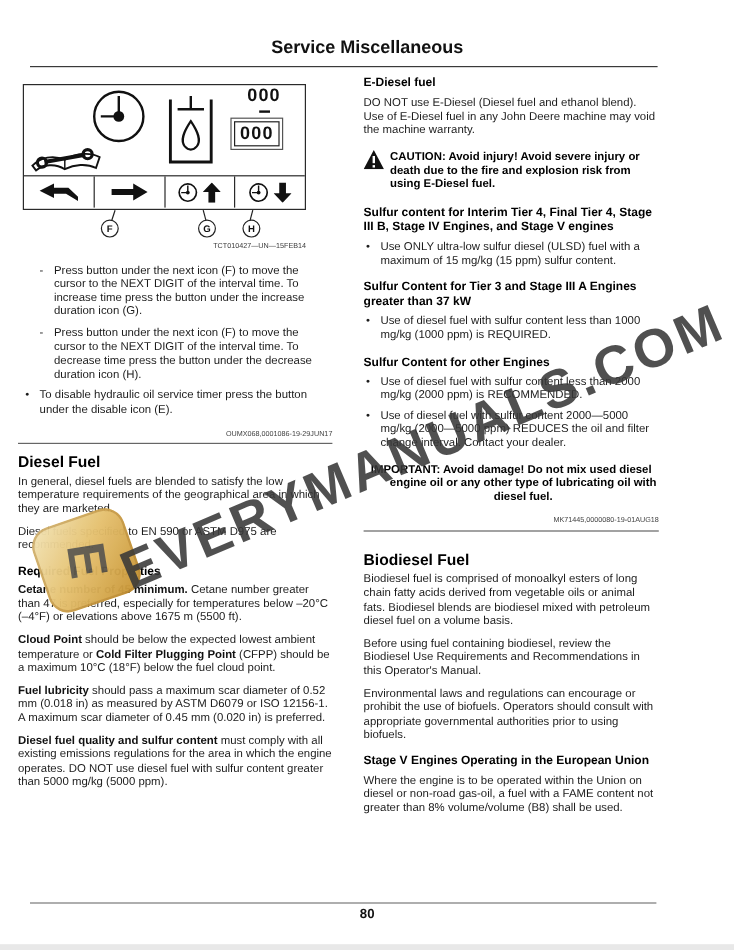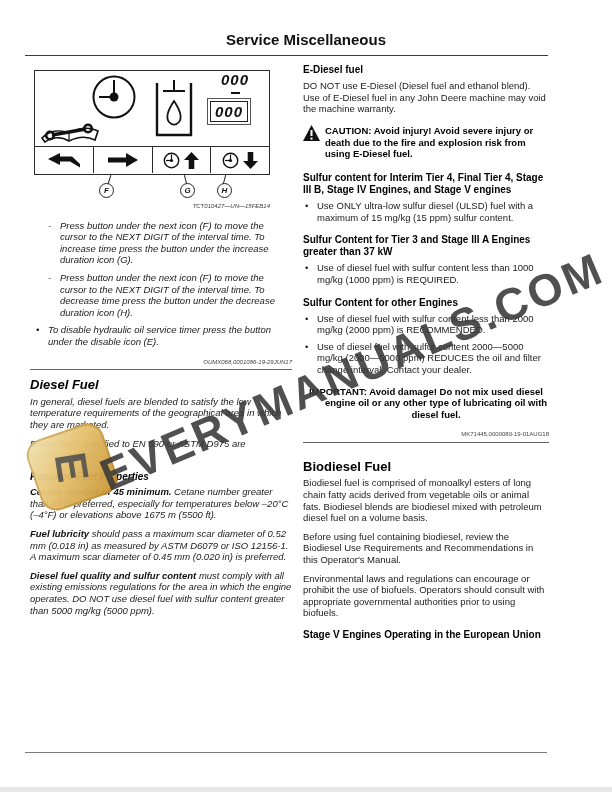--- a/index.html
+++ b/index.html
@@ -4,21 +4,21 @@
 <style>
   html,body{margin:0;padding:0;background:#e8e8e8;}
   .page{position:relative;width:612px;height:787px;background:#fff;overflow:hidden;
         font-family:"Liberation Sans",sans-serif;color:#1b1b1b;margin:0 auto;}
   
   .title{position:absolute;top:31px;left:0;right:0;text-align:center;
          font-size:15px;font-weight:bold;color:#111;}
   .title-rule{position:absolute;top:55px;left:25px;width:523px;border-top:1.6px solid #3a3a3a;}
   
   .col{position:absolute;font-size:9.5px;line-height:11.6px;}
-  .col-left{left:30px;top:70px;width:262px;font-style:italic;}
+  .col-left{left:15px;top:70px;width:262px;}
   .col-right{left:303px;top:64px;width:246px;}
   p{margin:0 0 7px 0;}
   b{color:#111;}
   h2{font-size:13px;margin:9px 0 5px 0;color:#000;}
   h3{font-size:10px;margin:10px 0 4px 0;color:#000;}
   h4{font-size:10px;margin:11px 0 4px 0;color:#000;line-height:12px;}
   h4.first{margin-top:0;}
   
   .diagram{position:relative;width:234px;height:103px;border:1.6px solid #2a2a2a;margin-left:4px;background:#fff;}
   .diag-top{position:relative;height:75px;border-bottom:1.6px solid #2a2a2a;}
@@ -173,20 +173,21 @@
     </div>
 
     <div class="sec-code">OUMX068,0001086-19-29JUN17</div>
     <div class="sec-rule"></div>
 
     <h2>Diesel Fuel</h2>
     <p>In general, diesel fuels are blended to satisfy the low temperature requirements of the geographical area in which they are marketed.</p>
     <p>Diesel fuels specified to EN 590 or ASTM D975 are recommended.</p>
     <h3>Required Fuel Properties</h3>
     <p><b>Cetane number of 45 minimum.</b> Cetane number greater than 47 is preferred, especially for temperatures below –20°C (–4°F) or elevations above 1675 m (5500 ft).</p>
+    <p><b>Cloud Point</b> should be below the expected lowest ambient temperature or <b>Cold Filter Plugging Point</b> (CFPP) should be a maximum 10°C (18°F) below the fuel cloud point.</p>
     <p><b>Fuel lubricity</b> should pass a maximum scar diameter of 0.52 mm (0.018 in) as measured by ASTM D6079 or ISO 12156-1. A maximum scar diameter of 0.45 mm (0.020 in) is preferred.</p>
     <p><b>Diesel fuel quality and sulfur content</b> must comply with all existing emissions regulations for the area in which the engine operates. DO NOT use diesel fuel with sulfur content greater than 5000 mg/kg (5000 ppm).</p>
   </div>
 
   <div class="col col-right">
 
     <h4 class="first">E-Diesel fuel</h4>
     <p>DO NOT use E-Diesel (Diesel fuel and ethanol blend). Use of E-Diesel fuel in any John Deere machine may void the machine warranty.</p>
 
     <div class="caution">
@@ -223,22 +224,24 @@
     <p class="important">IMPORTANT: Avoid damage! Do not mix used diesel engine oil or any other type of lubricating oil with diesel fuel.</p>
 
     <div class="sec-code">MK71445,0000080-19-01AUG18</div>
     <div class="sec-rule"></div>
 
     <h2 class="bio-gap">Biodiesel Fuel</h2>
     <p>Biodiesel fuel is comprised of monoalkyl esters of long chain fatty acids derived from vegetable oils or animal fats. Biodiesel blends are biodiesel mixed with petroleum diesel fuel on a volume basis.</p>
     <p>Before using fuel containing biodiesel, review the Biodiesel Use Requirements and Recommendations in this Operator's Manual.</p>
     <p>Environmental laws and regulations can encourage or prohibit the use of biofuels. Operators should consult with appropriate governmental authorities prior to using biofuels.</p>
     <h3>Stage V Engines Operating in the European Union</h3>
+    <p>Where the engine is to be operated within the Union on diesel or non-road gas-oil, a fuel with a FAME content not greater than 8% volume/volume (B8) shall be used.</p>
   </div>
 
   <div class="wm-logo">
     <span>E</span>
   </div>
   <div class="wm-text">EVERYMANUALS.COM</div>
 
   <div class="footer-rule"></div>
+  <div class="page-num">80</div>
 
 </div>
 
 </body></html>

